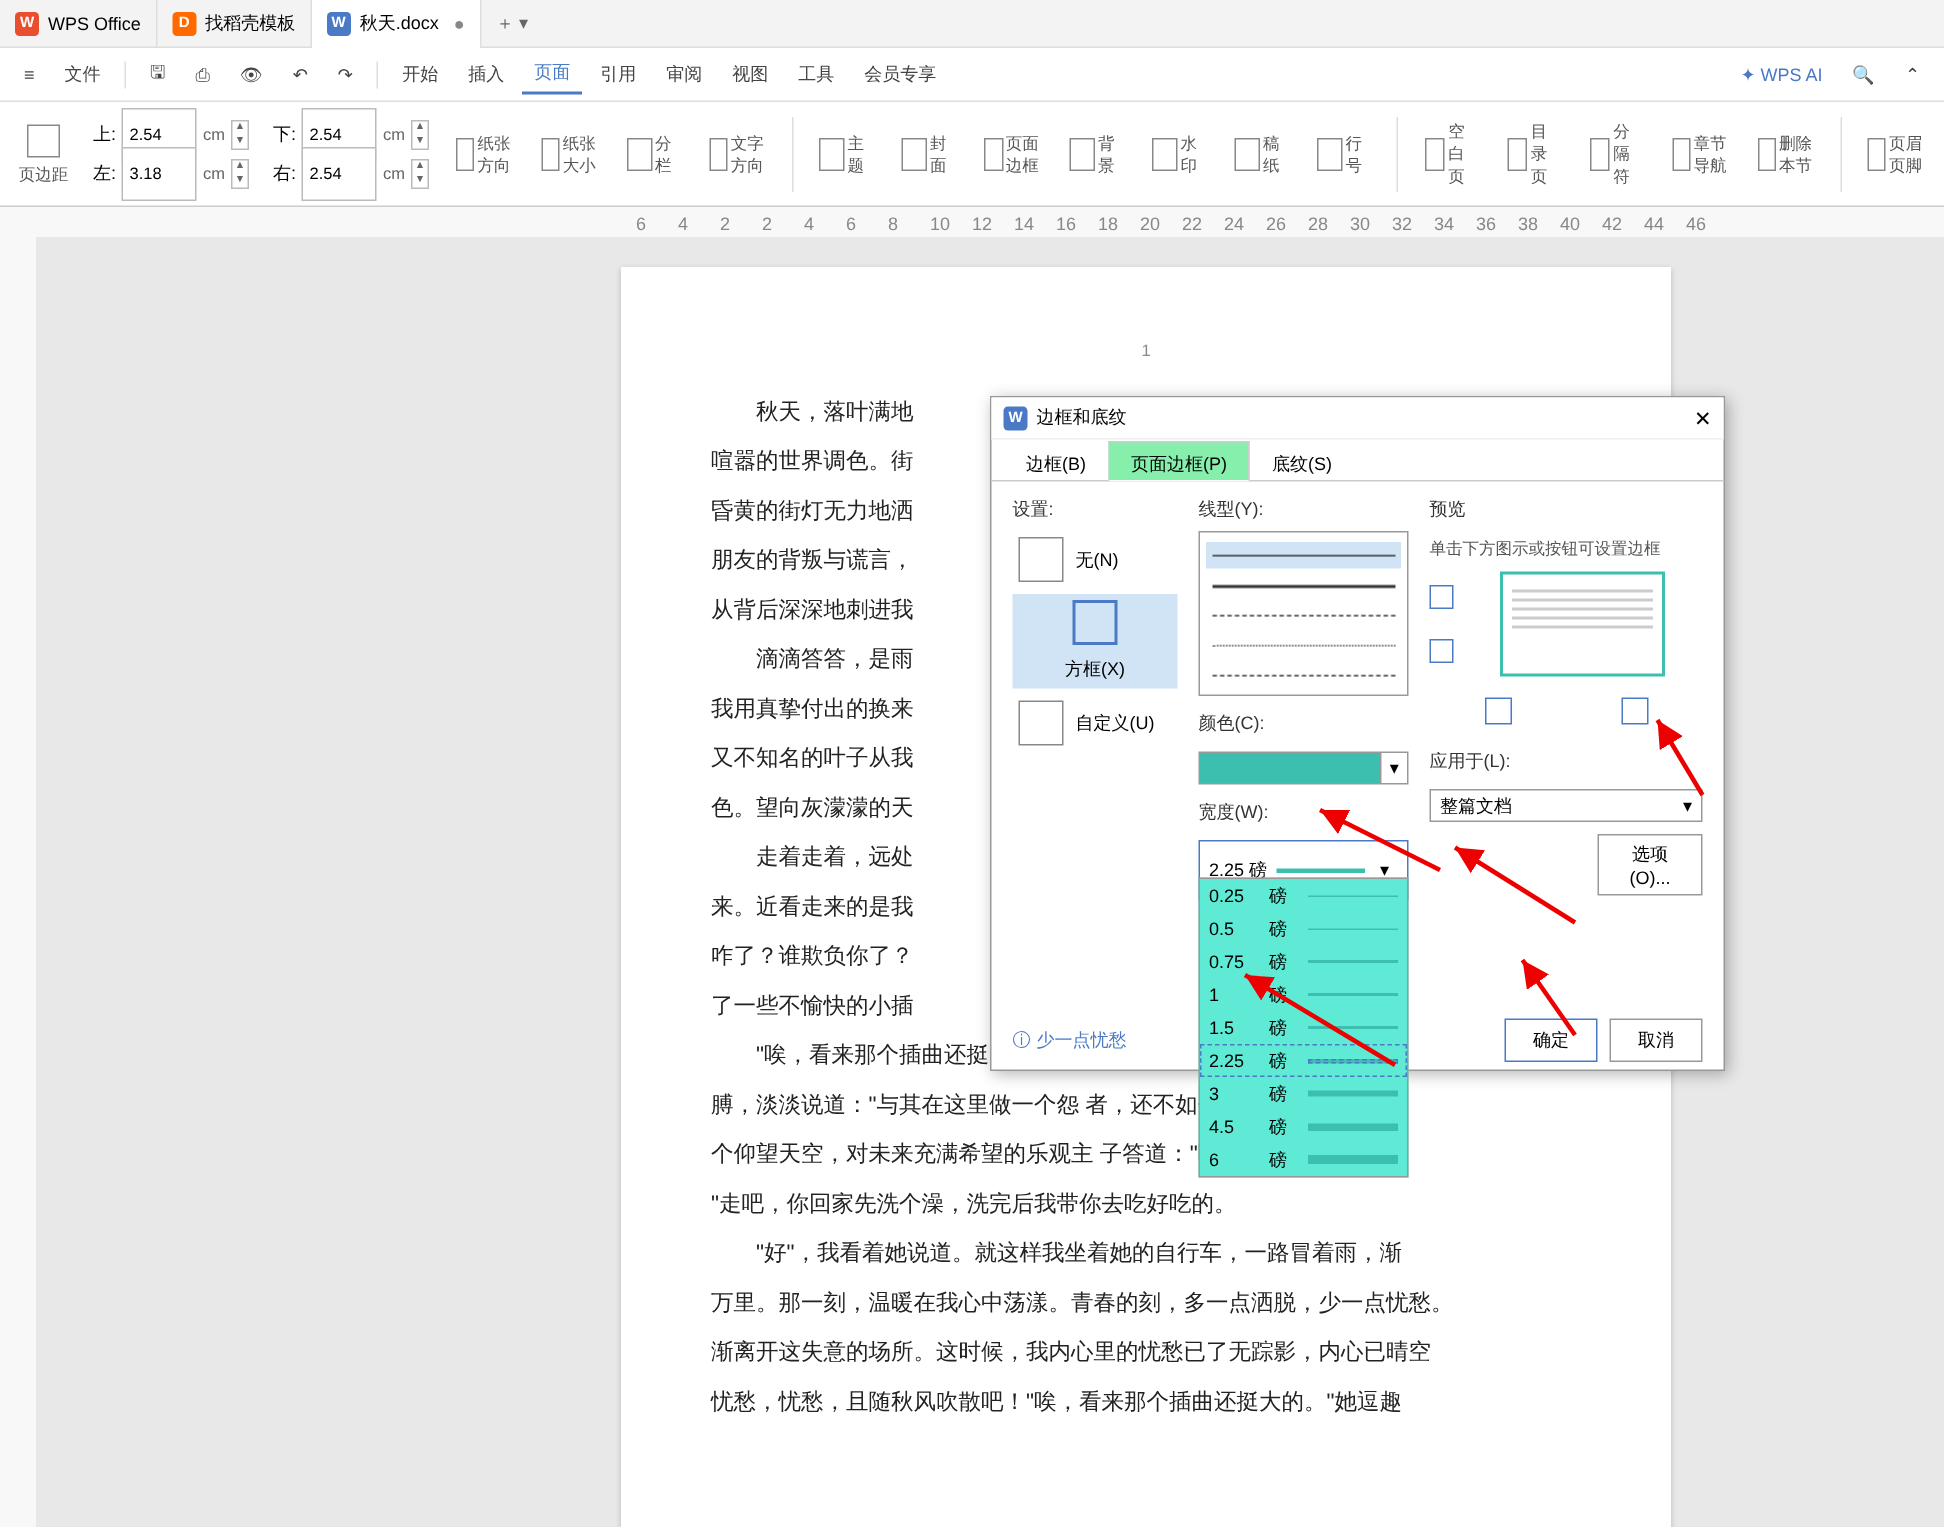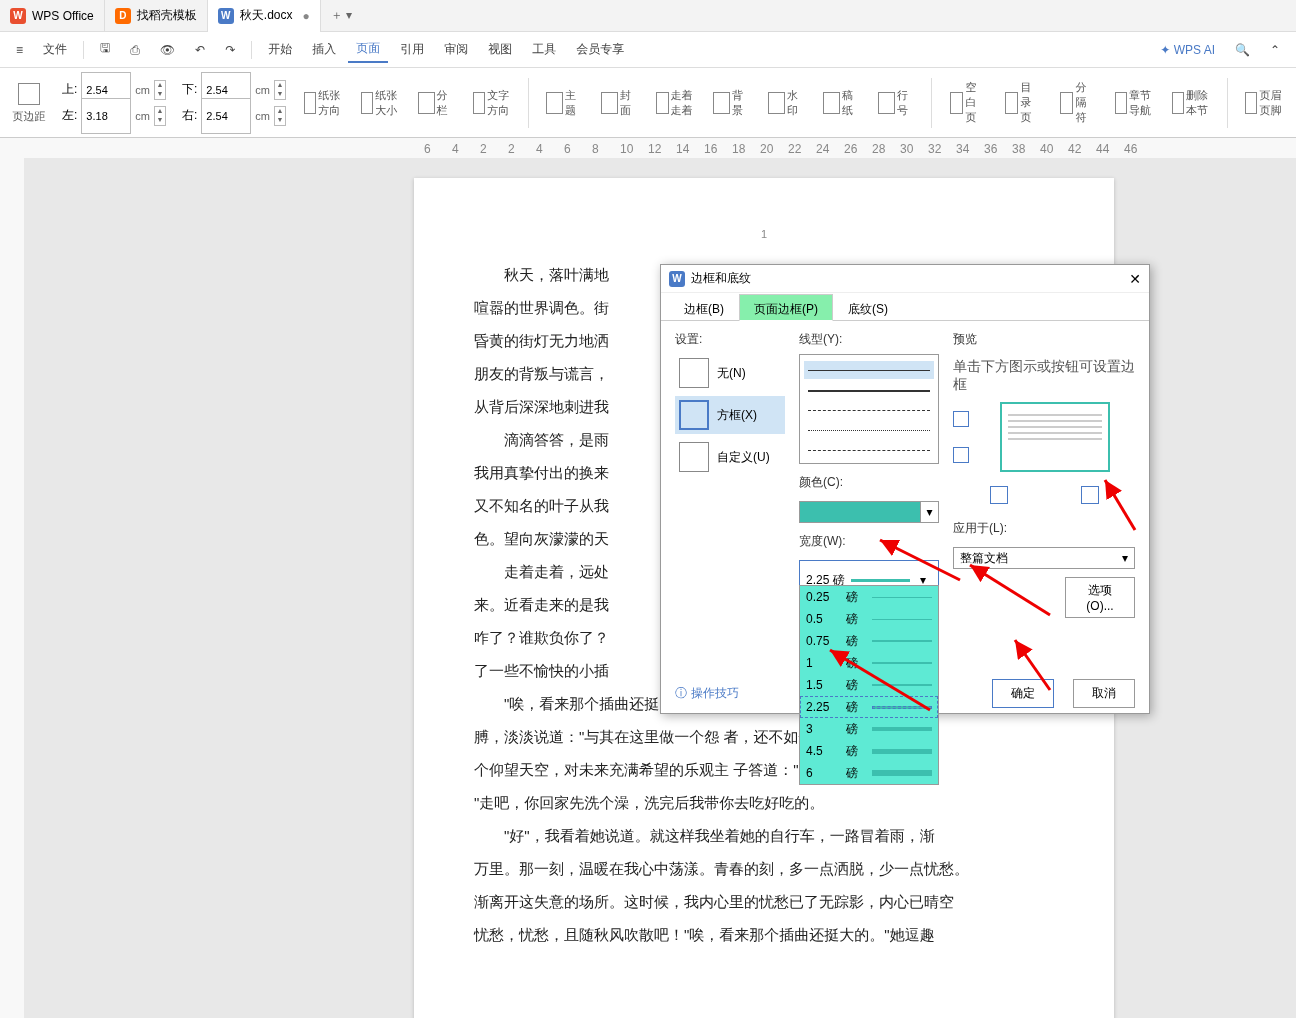--- a/index.html
+++ b/index.html
@@ -42,21 +42,21 @@
 .dtabs{height:28px;display:flex;border-bottom:1px solid #ccc;padding-left:8px;}
 .dtab{padding:6px 14px;border:1px solid transparent;position:relative;top:1px;cursor:pointer;}
 .dtab.active{border:1px solid #ccc;border-bottom:1px solid #fff;background:#86efac;}
 .dbody{padding:10px 14px;display:flex;gap:14px;height:350px;}
 .dcol{display:flex;flex-direction:column;}
 .dcol.c1{width:110px;}
 .dcol.c2{width:140px;}
 .dcol.c3{flex:1;}
 .dlabel{font-size:12px;color:#333;margin-bottom:6px;}
 .setopt{display:flex;align-items:center;gap:8px;padding:4px;margin-bottom:4px;cursor:pointer;}
-.setopt.sel{background:#d0e4f5;}
+.setopt.sel{background:#d0e4f5;flex-direction:column;}
 .setopt .oicon{width:30px;height:30px;border:1px solid #888;display:flex;align-items:center;justify-content:center;}
 .linetype{border:1px solid #999;height:110px;overflow-y:scroll;padding:4px;}
 .ltline{height:18px;position:relative;margin:2px 0;}
 .ltline::after{content:"";position:absolute;left:4px;right:4px;top:50%;}
 .lt-solid::after{border-top:1px solid #333;}
 .lt-solid.sel{background:#d0e4f5;}
 .lt-dash::after{border-top:1px dashed #333;}
 .lt-dot::after{border-top:1px dotted #333;}
 .lt-thick::after{border-top:2px solid #333;}
 .colorsel{border:1px solid #999;height:22px;display:flex;margin-top:4px;}
@@ -65,31 +65,31 @@
 .widthsel{border:1px solid #4a7ac6;height:40px;display:flex;align-items:center;padding:0 6px;margin-top:4px;position:relative;}
 .widthsel .wline{flex:1;height:3px;background:#3cbfae;margin-left:6px;}
 .widthsel .dd{width:18px;text-align:center;margin-left:4px;}
 .wdrop{position:absolute;top:24px;left:-1px;right:-1px;background:#5eead4;border:1px solid #999;z-index:200;}
 .wopt{height:22px;display:flex;align-items:center;padding:0 6px;cursor:pointer;}
 .wopt .wn{width:40px;}
 .wopt .wu{width:20px;}
 .wopt .wl{flex:1;background:#3cbfae;margin-left:6px;}
 .wopt.sel .wl{border:1px dashed #4a7ac6;}
 .wopt.sel{outline:1px dashed #4a7ac6;outline-offset:-1px;}
-.preview{margin-top:4px;font-size:14px;color:#555;}
+.preview{margin-top:4px;font-size:11px;color:#555;}
 .pvbox{border:2px solid #3cbfae;width:110px;height:70px;margin:8px auto;padding:6px;}
 .pvbox .pl{height:2px;background:#ccc;margin:4px 0;}
 .pvicons{display:flex;justify-content:space-around;margin:6px 0;}
 .pvicons .pi{width:18px;height:18px;border:1px solid #4a7ac6;}
 .applysel{border:1px solid #999;height:22px;display:flex;align-items:center;padding:0 6px;margin-top:4px;}
 .applysel .dd{margin-left:auto;}
 .optbtn{border:1px solid #999;padding:4px 10px;margin-top:8px;width:70px;text-align:center;align-self:flex-end;cursor:pointer;}
 .dfoot{display:flex;justify-content:space-between;align-items:center;padding:8px 14px;border-top:0;}
 .dfoot .tip{color:#4a7ac6;display:flex;align-items:center;gap:4px;}
-.dfoot .btns{display:flex;gap:19px;}
+.dfoot .btns{display:flex;gap:8px;}
 .dbtn{border:1px solid #999;padding:5px 18px;cursor:pointer;background:#fff;}
 .dbtn.primary{border:1px solid #4a7ac6;}
 .arrow{position:absolute;z-index:150;}
 </style>
 </head>
 <body>
 
 <div class="titlebar">
   <div class="ttab">
       <span class="wicon">W</span>
@@ -198,21 +198,21 @@
   <div class="rbtn">
       <span class="ic"></span>
       <span class="rlabel">主题</span>
     </div>
   <div class="rbtn">
       <span class="ic"></span>
       <span class="rlabel">封面</span>
     </div>
   <div class="rbtn">
       <span class="ic"></span>
-      <span class="rlabel">走着走着</span>
+      <span class="rlabel">页面边框</span>
     </div>
   <div class="rbtn">
       <span class="ic"></span>
       <span class="rlabel">背景</span>
     </div>
   <div class="rbtn">
       <span class="ic"></span>
       <span class="rlabel">水印</span>
     </div>
   <div class="rbtn">
@@ -432,21 +432,21 @@
       <div class="applysel">
           <span>整篇文档</span>
           <span class="dd">▾</span>
         </div>
       <div class="optbtn">选项(O)...</div>
     </div>
   </div>
   <div class="dfoot">
     <div class="tip">
         <span>ⓘ</span>
-        <span>操作技巧</span>
+        <span>少一点忧愁</span>
       </div>
     <div class="btns">
       <div class="dbtn primary">确定</div>
       <div class="dbtn">取消</div>
     </div>
   </div>
 </div>
 
 <svg class="arrow" style="left:870px;top:530px;" width="100" height="60">
     <defs>

